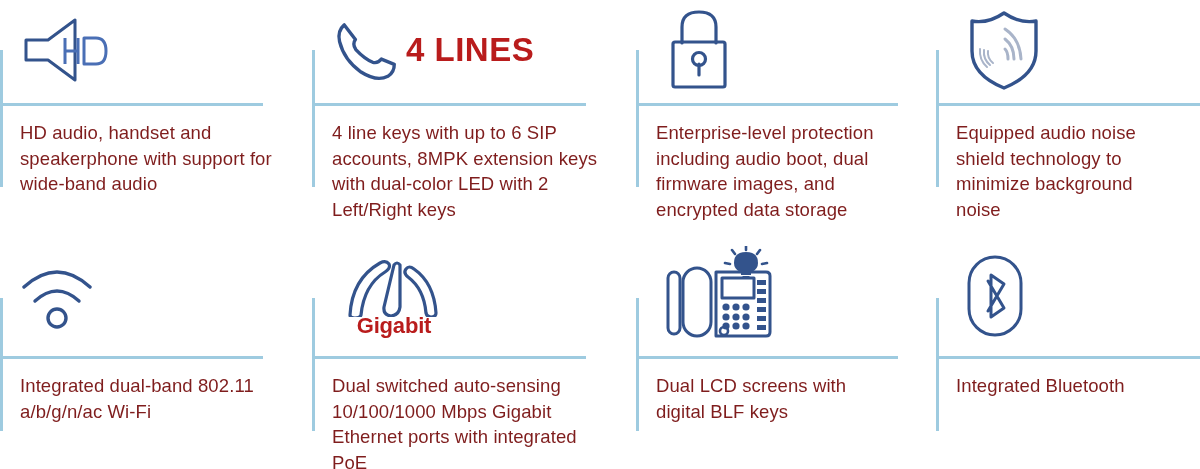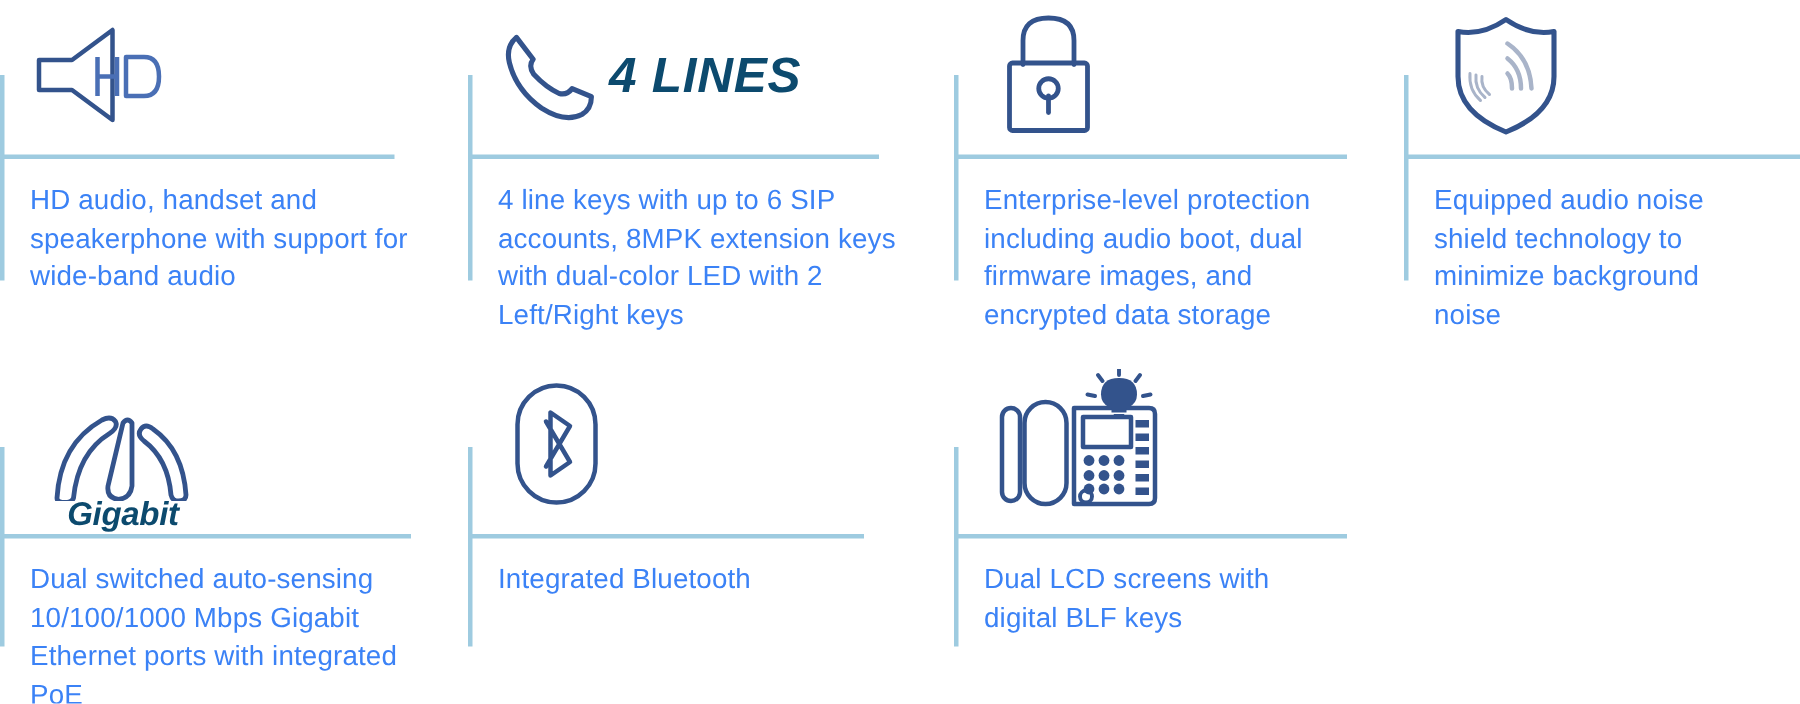--- a/index.html
+++ b/index.html
@@ -59,32 +59,31 @@
   }
   .row2 .icon-wrap {
     height: 112px;
   }
   .desc {
     position: absolute;
     left: 20px;
     top: 120px;
     font-size: 18.5px;
     line-height: 25.5px;
-    color: #3b82f6;
+    color: #7f1d1d;
     font-family: "Liberation Sans", sans-serif;
     letter-spacing: 0.1px;
   }
   .row2 .desc {
     top: 133px;
   }
   .icon-label {
     font-family: "Liberation Sans", sans-serif;
     font-weight: bold;
-    font-style: italic;
-    color: #0c4a6e;
+    color: #b91c1c;
   }
   .lines-label {
     font-size: 33px;
     letter-spacing: 0.5px;
     margin-left: 6px;
   }
   .gigabit-label {
     font-size: 22px;
     letter-spacing: -0.2px;
     display: block;
@@ -178,57 +177,59 @@
             <path d="M29 56 Q23 51 24 44"></path>
             <path d="M26 58 Q19 52 20 43"></path>
             <path d="M23 60 Q15 53 16 42"></path>
           </g>
         </svg>
       </span>
     </div>
     <div class="desc" style="width:220px">Equipped audio noise shield technology to minimize background noise</div>
   </div>
 
+  <div class="feature-cell row2">
+    <div class="v-rule"></div>
+    <div class="h-rule" style="width:263px"></div>
+    <div class="icon-wrap" style="left:16px;">
+      <span>
+        <svg width="90" height="74" viewBox="0 0 90 74">
+          <g fill="none" stroke="#33538c" stroke-width="3.4" stroke-linecap="round">
+            <path d="M8 28 Q41 -2 74 28"></path>
+            <path d="M19 42 Q41 22 63 42"></path>
+            <circle cx="41" cy="59" r="9"></circle>
+          </g>
+        </svg>
+      </span>
+    </div>
+    <div class="desc" style="width:240px">Integrated dual-band 802.11 a/b/g/n/ac Wi-Fi</div>
+  </div>
 
   <div class="feature-cell row2">
     <div class="v-rule"></div>
     <div class="h-rule" style="width:274px"></div>
-    <div class="icon-wrap" style="left:28px; top:17px;">
+    <div class="icon-wrap" style="left:28px; top:0;">
       <div class="stack">
         <span>
           <svg width="108" height="64" viewBox="0 0 108 64">
             <g fill="none" stroke="#33538c" stroke-width="3.2" stroke-linejoin="round" stroke-linecap="round">
               <path d="M10 62 Q12 26 40 10 Q46 7 49 11 Q51 15 45 19 Q24 32 21 62 Q20 65 15 65 Q10 65 10 62 Z"></path>
               <path d="M96 60 Q94 30 74 16 Q69 12 66 16 Q63 20 68 24 Q84 36 86 60 Q87 64 91 64 Q96 64 96 60 Z"></path>
               <path d="M60 12 Q57 8 54 12 L44 54 Q43 62 51 63 Q59 62 60 54 Z"></path>
             </g>
           </svg>
         </span>
         <span class="icon-label gigabit-label" style="width:108px">Gigabit</span>
       </div>
     </div>
     <div class="desc" style="width:272px">Dual switched auto-sensing 10/100/1000 Mbps Gigabit Ethernet ports with integrated PoE</div>
   </div>
 
   <div class="feature-cell row2">
     <div class="v-rule"></div>
-    <div class="h-rule" style="width:264px"></div>
-    <div class="icon-wrap" style="left:28px;">
-      <span>
-        <svg width="62" height="86" viewBox="0 0 62 86">
-          <rect x="5" y="4" width="52" height="78" rx="26" fill="none" stroke="#33538c" stroke-width="3"></rect>
-          <path d="M24 58 L40 31 L27 22 L27 64 L40 55 L24 28" fill="none" stroke="#33538c" stroke-width="3" stroke-linejoin="round" stroke-linecap="round"></path>
-        </svg>
-      </span>
-    </div>
-    <div class="desc" style="width:230px">Integrated Bluetooth</div>
-  </div>
-
-  <div class="feature-cell row2">
-    <div class="v-rule"></div>
     <div class="h-rule" style="width:262px"></div>
     <div class="icon-wrap" style="left:26px;">
       <span>
         <svg width="120" height="100" viewBox="0 0 120 100">
           <g fill="none" stroke="#33538c" stroke-width="3" stroke-linejoin="round">
 
             <rect x="6" y="26" width="12" height="62" rx="6"></rect>
             <rect x="21" y="22" width="28" height="68" rx="14"></rect>
 
             <path d="M54 26 L104 26 Q108 26 108 30 L108 86 Q108 90 104 90 L54 90 Z"></path>
@@ -262,13 +263,27 @@
             <path d="M84 6 Q96 6 96 17 Q96 23 90 26 L78 26 Q72 23 72 17 Q72 6 84 6 Z" fill="#33538c"></path>
             <rect x="79" y="26" width="10" height="3" fill="#33538c"></rect>
             <rect x="80.5" y="30" width="7" height="3" fill="#33538c"></rect>
           </g>
         </svg>
       </span>
     </div>
     <div class="desc" style="width:230px">Dual LCD screens with digital BLF keys</div>
   </div>
 
+  <div class="feature-cell row2">
+    <div class="v-rule"></div>
+    <div class="h-rule" style="width:264px"></div>
+    <div class="icon-wrap" style="left:28px;">
+      <span>
+        <svg width="62" height="86" viewBox="0 0 62 86">
+          <rect x="5" y="4" width="52" height="78" rx="26" fill="none" stroke="#33538c" stroke-width="3"></rect>
+          <path d="M24 58 L40 31 L27 22 L27 64 L40 55 L24 28" fill="none" stroke="#33538c" stroke-width="3" stroke-linejoin="round" stroke-linecap="round"></path>
+        </svg>
+      </span>
+    </div>
+    <div class="desc" style="width:230px">Integrated Bluetooth</div>
+  </div>
+
 </div>
 
 </body></html>

